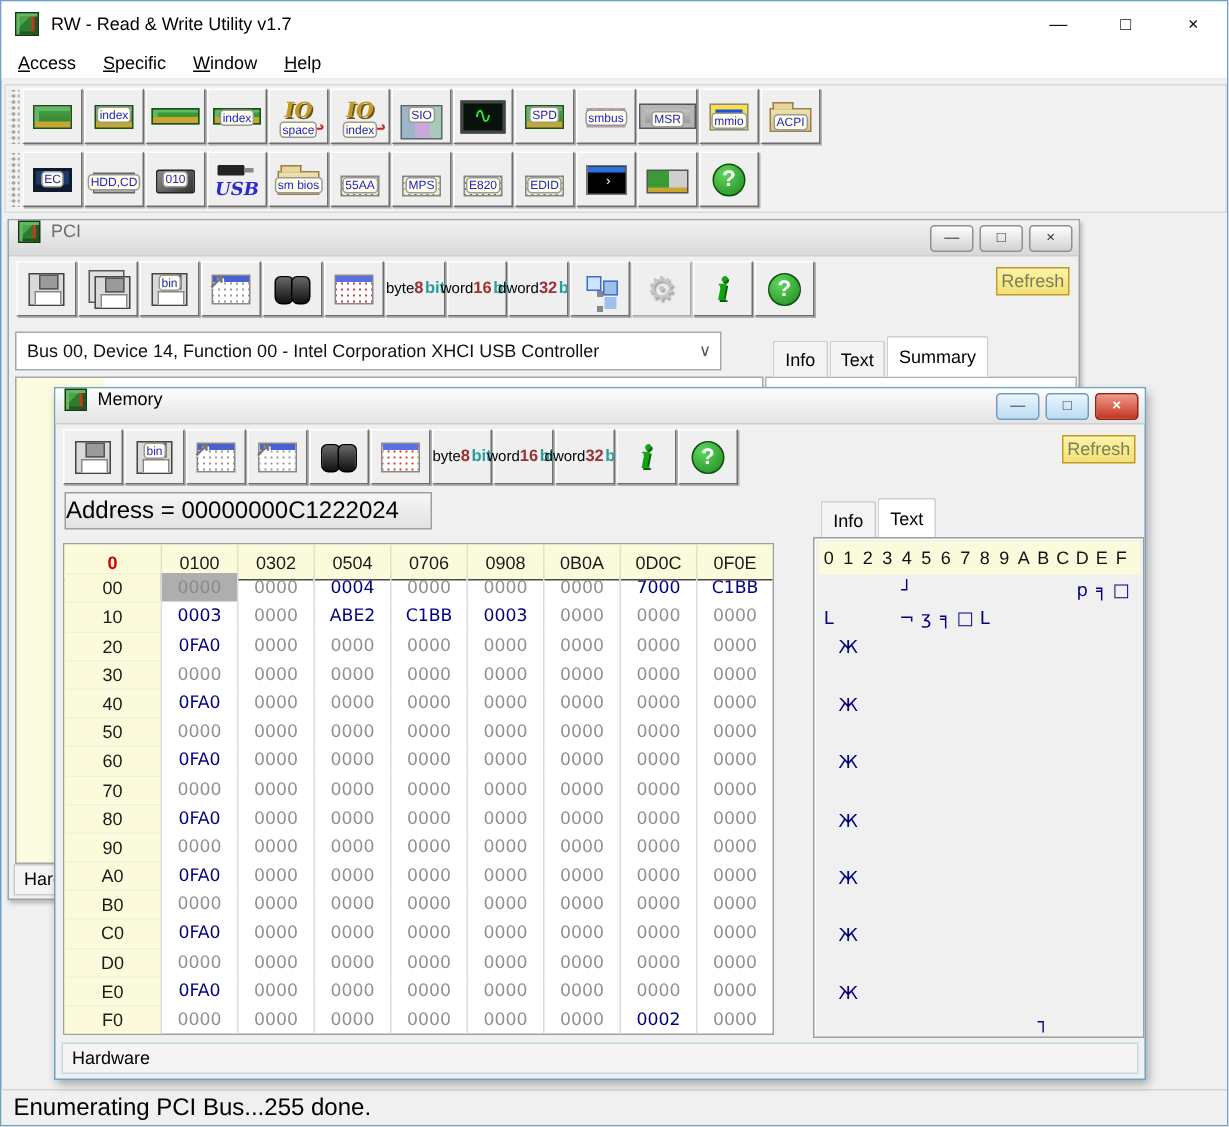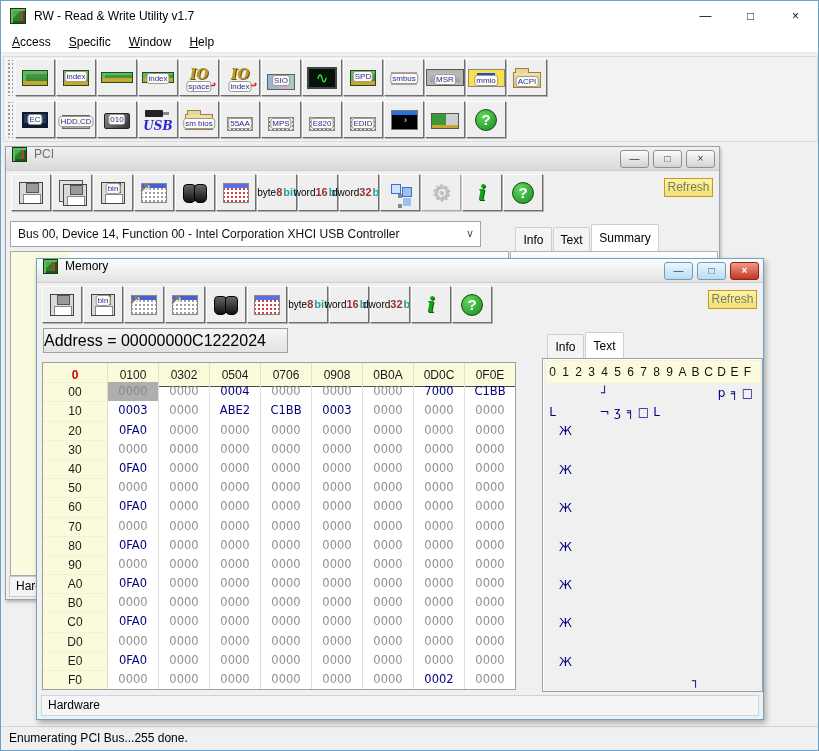--- a/index.html
+++ b/index.html
@@ -27,26 +27,26 @@
   .tbtn.disabled{opacity:.55}
   .tbi{position:relative;width:34px;height:28px;display:flex;align-items:center;justify-content:center}
   .cap{position:absolute;top:0;left:50%;transform:translateX(-50%);font-size:8px;line-height:9px;color:#2222cc;background:#ffffe9;border:1px solid #9a9a9a;border-radius:3px;padding:0 1px;white-space:nowrap;z-index:2}
   .cap-b{top:auto;bottom:0}
   .cap-usb{top:auto;bottom:1px;font:italic bold 12px "DejaVu Serif",serif;color:#2a2ad0;background:none;border:none;padding:0}
   .baselbl{position:absolute;top:2px;left:50%;transform:translateX(-50%);font:italic bold 14px "DejaVu Serif",serif;color:#c09a28;text-shadow:1px 1px 0 #6b5310;z-index:1}
   
   .ic-card{width:26px;height:16px;background:linear-gradient(#49a649,#2e7d2e);border:1px solid #1c4f1c;box-shadow:inset 0 -4px 0 #c9a62e,inset 3px 3px 0 #63b863}
   .ic-dimm{width:32px;height:11px;background:#3a9a3a;border:1px solid #1c4f1c;box-shadow:inset 0 -4px 0 #c9a62e,inset 3px 2px 0 #63b863}
   .ic-io::after{content:"↩";position:absolute;right:0;bottom:0;font-size:11px;font-weight:bold;color:#cc2222}
-  .ic-sio{width:28px;height:16px;margin-top:8px;background:linear-gradient(90deg,#9db4c9 0 9px,#c9a9d9 9px 19px,#a9c9b9 19px);border:1px solid #566}
+  .ic-sio{width:28px;height:23px;margin-top:8px;background:linear-gradient(90deg,#9db4c9 0 9px,#c9a9d9 9px 19px,#a9c9b9 19px);border:1px solid #566}
   .ic-scope{width:30px;height:22px;background:#07130a;border:2px solid #444;color:#2ee82e;font-size:15px;line-height:17px;text-align:center}
   .ic-scope::before{content:"∿"}
   .ic-smbus{width:26px;height:13px;margin-top:2px;background:repeating-linear-gradient(90deg,#8a2bd0 0 3px,#fff 3px 7px);border:1px solid #b9a}
   .ic-msr{width:48px;height:17px;background:linear-gradient(#cfcfcf,#8f8f8f);border:1px solid #555;box-shadow:inset 0 0 0 3px #b5b5b5}
-  .ic-mmio{width:37px;height:18px;background:#fde047;border:1px solid #888;display:flex;align-items:flex-start;justify-content:center}
+  .ic-mmio{width:26px;height:18px;background:#fde047;border:1px solid #888;display:flex;align-items:flex-start;justify-content:center}
   .ic-mmio::before{content:"";width:18px;height:8px;margin-top:3px;background:#1b52d4}
   .ic-folder{width:28px;height:16px;margin-top:5px;background:linear-gradient(#efe2b0,#d9c27e);border:1px solid #9a7f46;position:relative}
   .ic-folder::before{content:"";position:absolute;top:-5px;left:1px;width:12px;height:4px;background:#e7d59a;border:1px solid #9a7f46;border-bottom:none}
   .ic-laptop{width:26px;height:16px;background:#1d3a6e;border:2px solid #101a2e;border-bottom-width:5px}
   .ic-hdd{width:28px;height:14px;margin-top:5px;background:linear-gradient(#ececec,#a9a9a9);border:1px solid #666}
   .ic-disk{width:26px;height:16px;margin-top:3px;background:linear-gradient(135deg,#8a8a8a,#333);border:1px solid #222;border-radius:2px}
   .ic-usb::before{content:"";position:absolute;top:4px;left:4px;width:18px;height:7px;background:#222;border-radius:1px}
   .ic-usb::after{content:"";position:absolute;top:6px;left:22px;width:6px;height:3px;background:#888}
   .ic-pad{width:26px;height:14px;margin-top:8px;background:#f4f0cf;border:1px solid #888;background-image:radial-gradient(#777 .8px,transparent .9px);background-size:4px 4px;background-position:2px 2px}
   .ic-cmd{width:27px;height:20px;background:#000;border:1px solid #777;box-shadow:inset 0 4px 0 #2a6fe0;color:#fff;font-size:9px;text-align:left;line-height:30px;padding-left:3px}
@@ -119,21 +119,21 @@
   .hxc.sel{background:#aeaeae;color:#8a8a8a}
   #mem-tab-info{left:510px;top:75px;width:37px}
   #mem-tab-text{left:548px;top:73px;width:39px;height:26px}
   #text-panel{position:absolute;left:505px;top:99px;width:221px;height:334px;background:#f0f0f0;border:1px solid #9f9f9f;box-shadow:inset 1px 1px 0 #fff;padding:2px 2px 0 3px}
   #tphead{display:flex;height:22px;background:#fbfbdb;margin-bottom:1px}
   #tphead span{width:13px;text-align:center;line-height:22px;font-size:12px;color:#111}
   .tprow{display:flex;height:19.2px}
   .tprow span{width:13px;text-align:center;line-height:19.2px;font-size:12px;color:#00007f;font-family:"DejaVu Sans",sans-serif}
 
   
-  #main-status{position:absolute;left:0;bottom:0;width:100%;height:24px;background:#f0f0f0;border-top:1px solid #d4d4d4;font-size:12px;color:#000;line-height:23px;padding-left:8px}
+  #main-status{position:absolute;left:0;bottom:0;width:100%;height:24px;background:#f0f0f0;border-top:1px solid #d4d4d4;font-size:16px;color:#000;line-height:23px;padding-left:8px}
 </style>
 </head>
 <body>
 
 <div id="app">
 
   <div id="titlebar">
     <div class="app-ico"></div>
     <span id="title-text">RW - Read &amp; Write Utility v1.7</span>
     <div id="capbtns">

